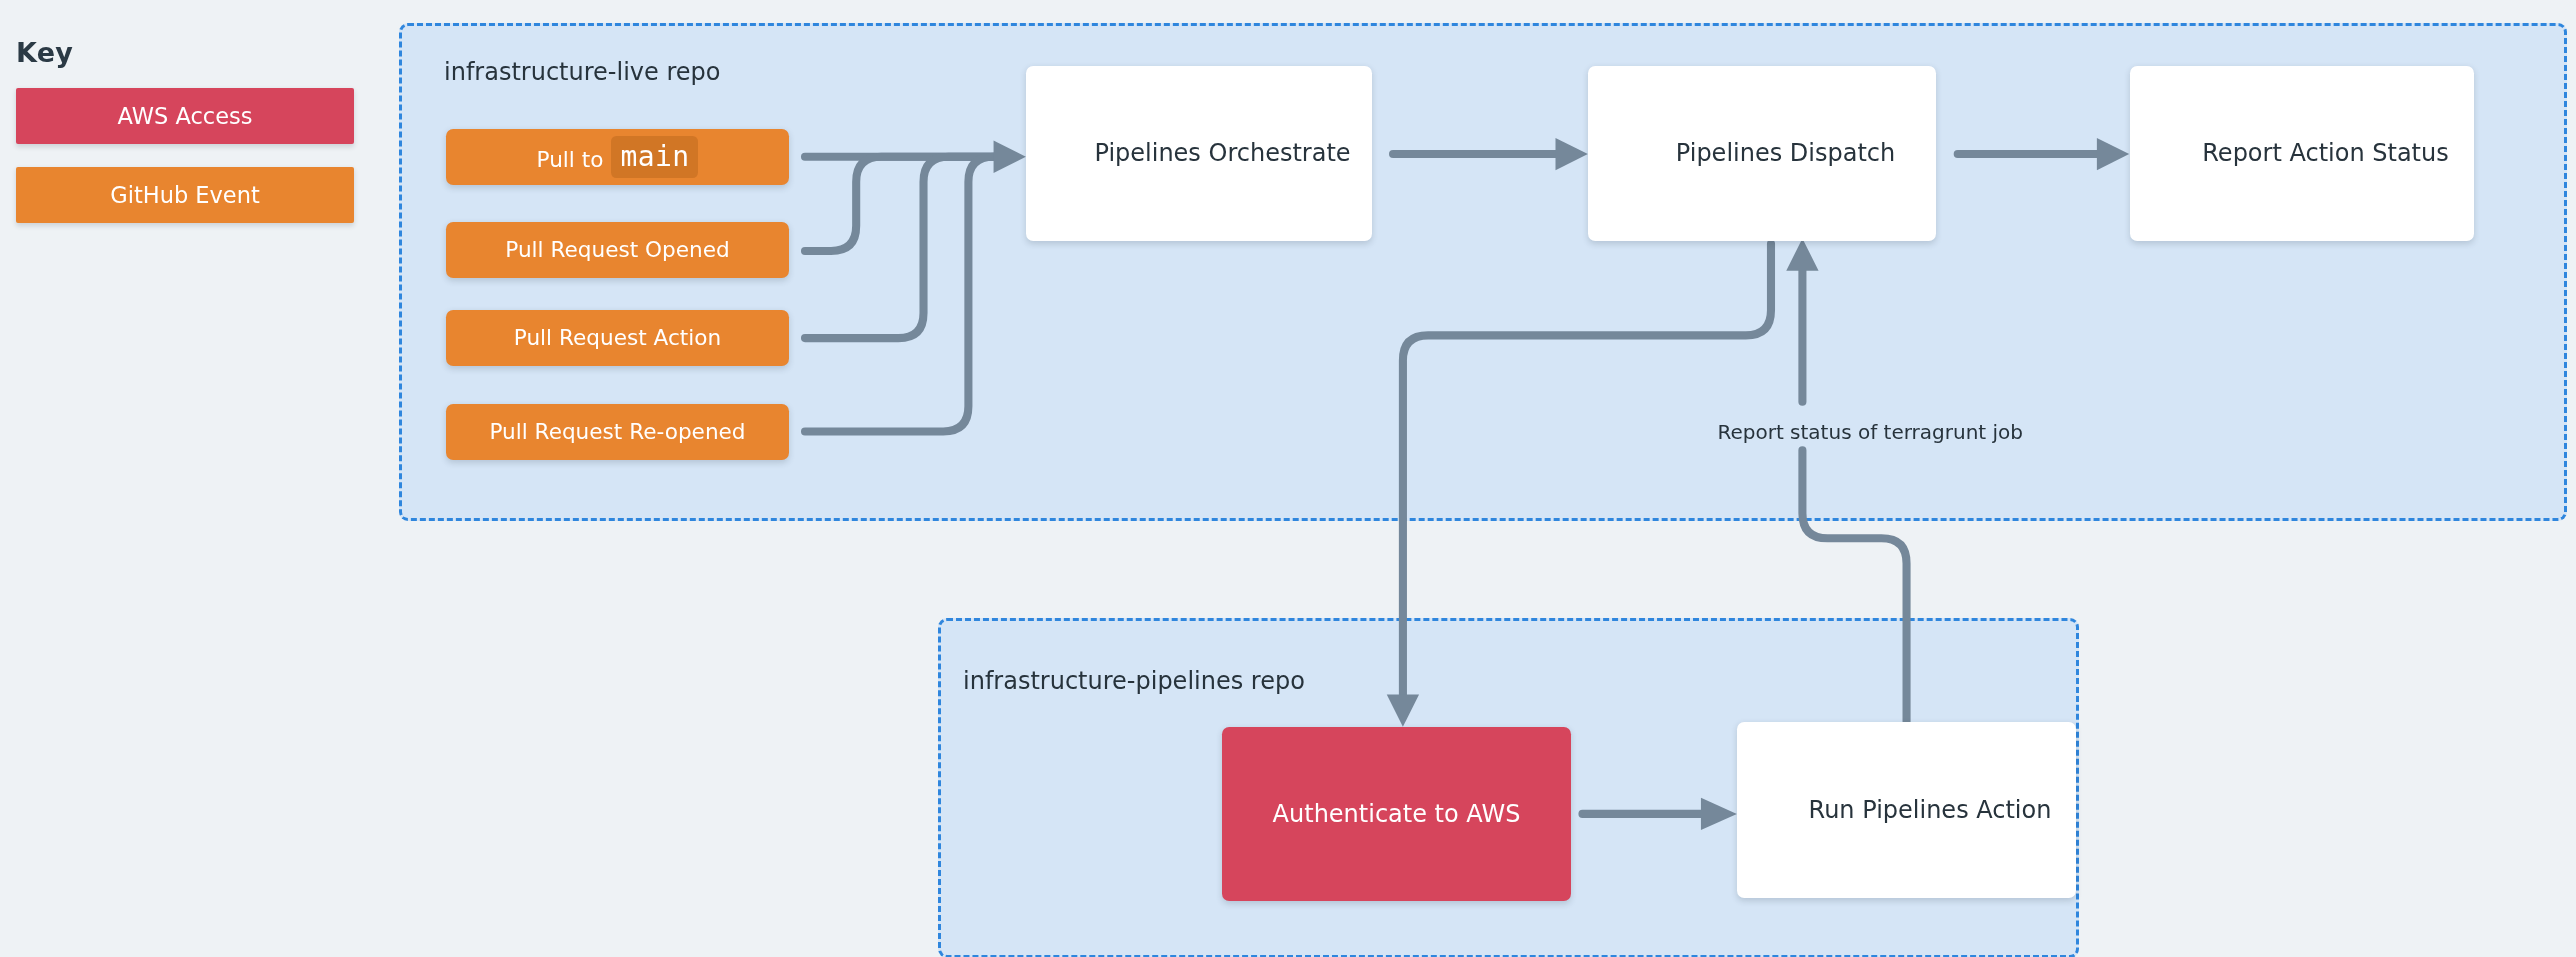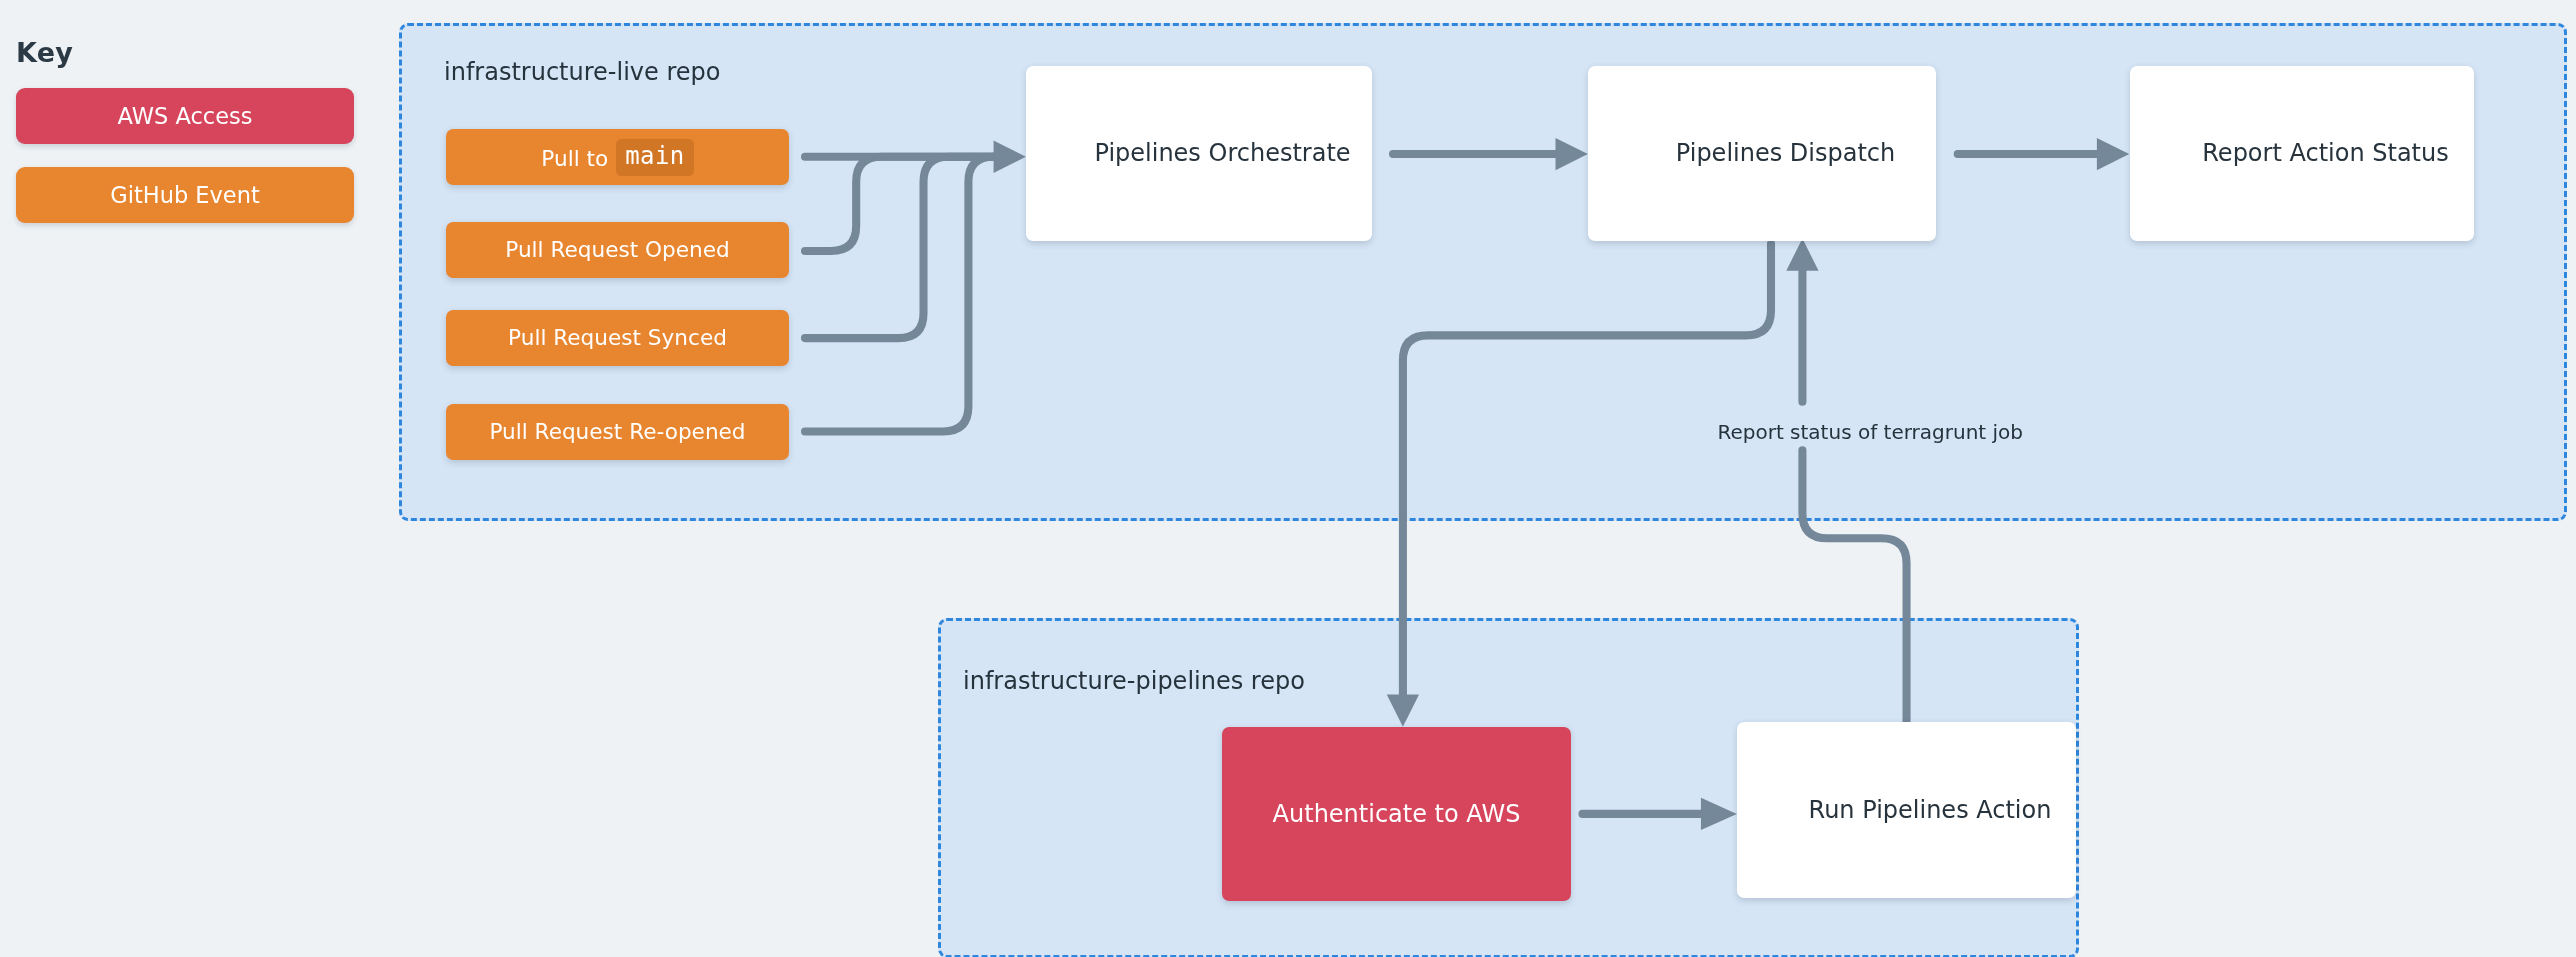--- a/index.html
+++ b/index.html
@@ -30,21 +30,21 @@
     font-size: 27px;
     font-weight: bold;
     color: #2b3a45;
     letter-spacing: 0.2px;
   }
   .key-chip {
     position: absolute;
     left: 16px;
     width: 338px;
     height: 56px;
-    border-radius: 9px;
+    border-radius: 2px;
     display: flex;
     align-items: center;
     justify-content: center;
     color: #ffffff;
     font-size: 22.5px;
     box-shadow: 0 2.7px 5.4px rgba(40,55,70,0.16);
     box-sizing: border-box;
   }
   #key-aws   { top: 74px;  background: #d6455c; }
   #key-gh    { top: 153px; background: #e8852f; }
@@ -94,21 +94,21 @@
   #ev-pr-sync  { top: 296px; }
   #ev-pr-reopen{ top: 390px; }
 
   .code-badge {
     display: inline-block;
     background: rgba(150, 78, 14, 0.28);
     border-radius: 5.4px;
     padding: 2.7px 9px 3.6px 9px;
     margin-left: 8px;
     font-family: "DejaVu Sans Mono", "Liberation Mono", monospace;
-    font-size: 24px;
+    font-size: 28px;
     letter-spacing: 0.4px;
     color: #ffffff;
     vertical-align: 0.9px;
   }
 
   .node-process {
     background: #ffffff;
     color: #27333c;
     font-size: 24px;
     padding-left: 47px;
@@ -207,21 +207,21 @@
 
   <div id="ev-push" class="node node-event">
     <span>
       <span>Pull to</span><span class="code-badge">main</span>
     </span>
   </div>
   <div id="ev-pr-open" class="node node-event">
     <span>Pull Request Opened</span>
   </div>
   <div id="ev-pr-sync" class="node node-event">
-    <span>Pull Request Synced</span>
+    <span>Pull Request Action</span>
   </div>
   <div id="ev-pr-reopen" class="node node-event">
     <span>Pull Request Re-opened</span>
   </div>
 
   <div id="n-orchestrate" class="node node-process">
     <span>Pipelines Orchestrate</span>
   </div>
   <div id="n-dispatch" class="node node-process">
     <span>Pipelines Dispatch</span>

